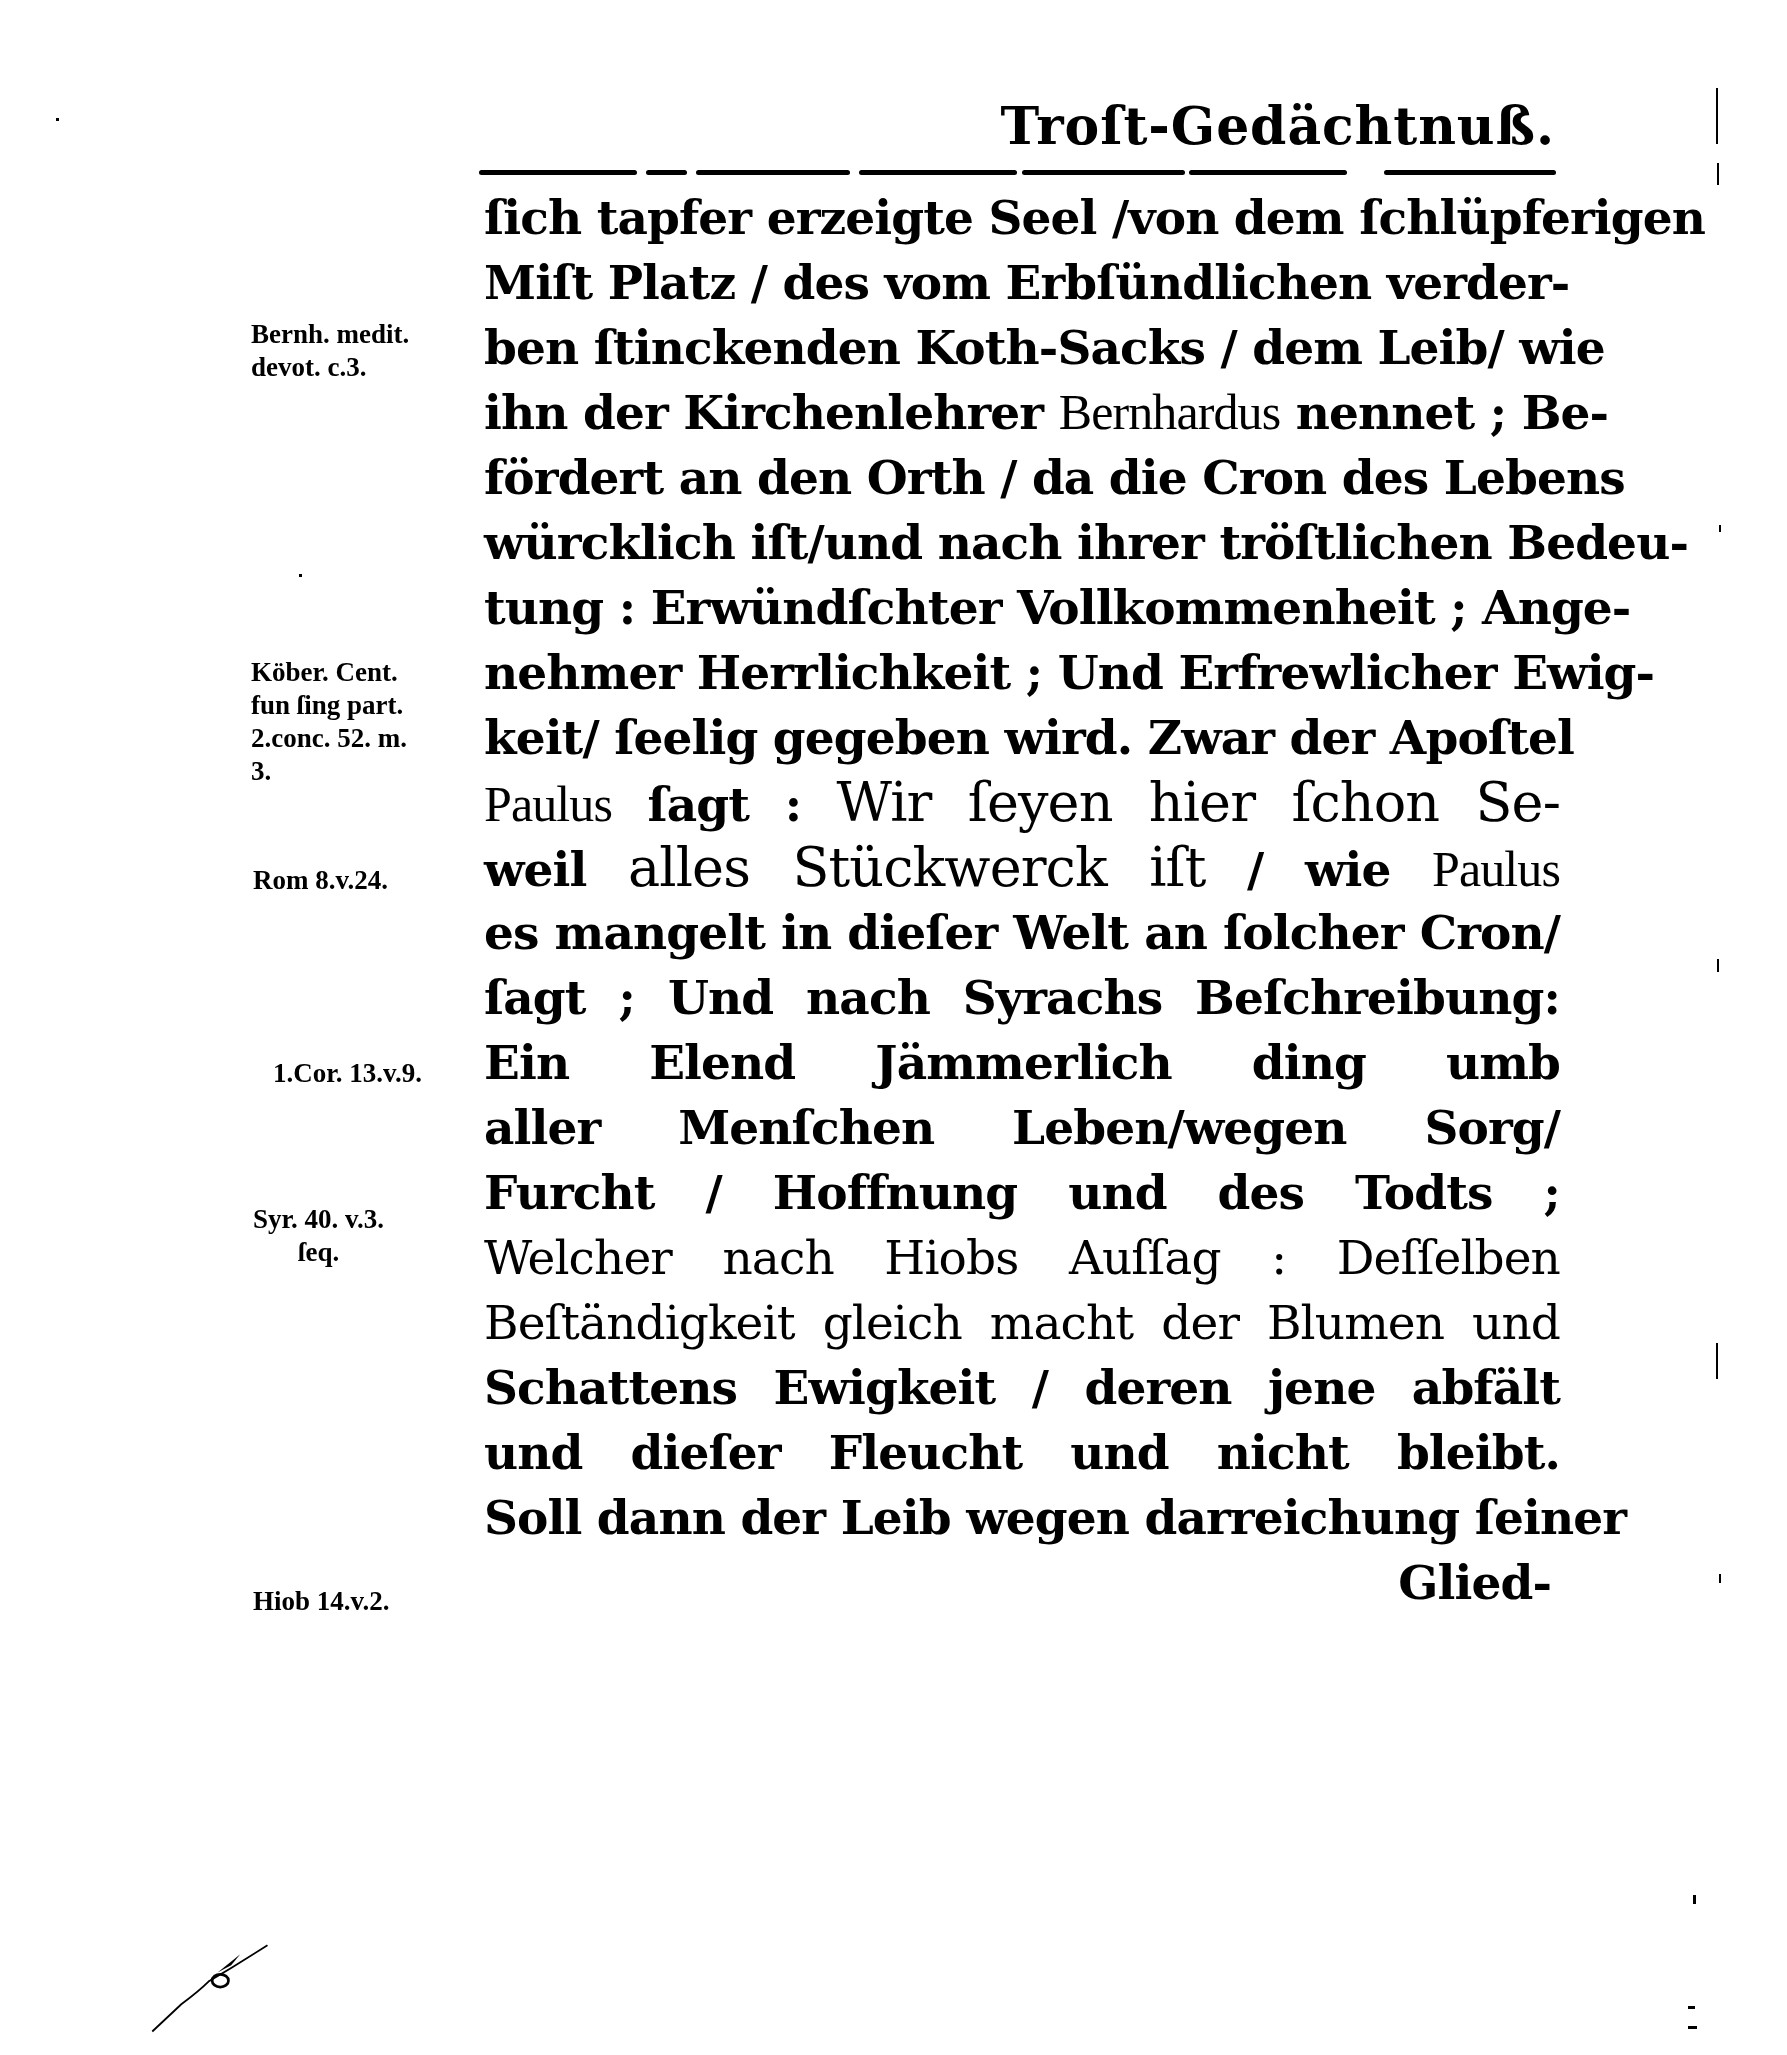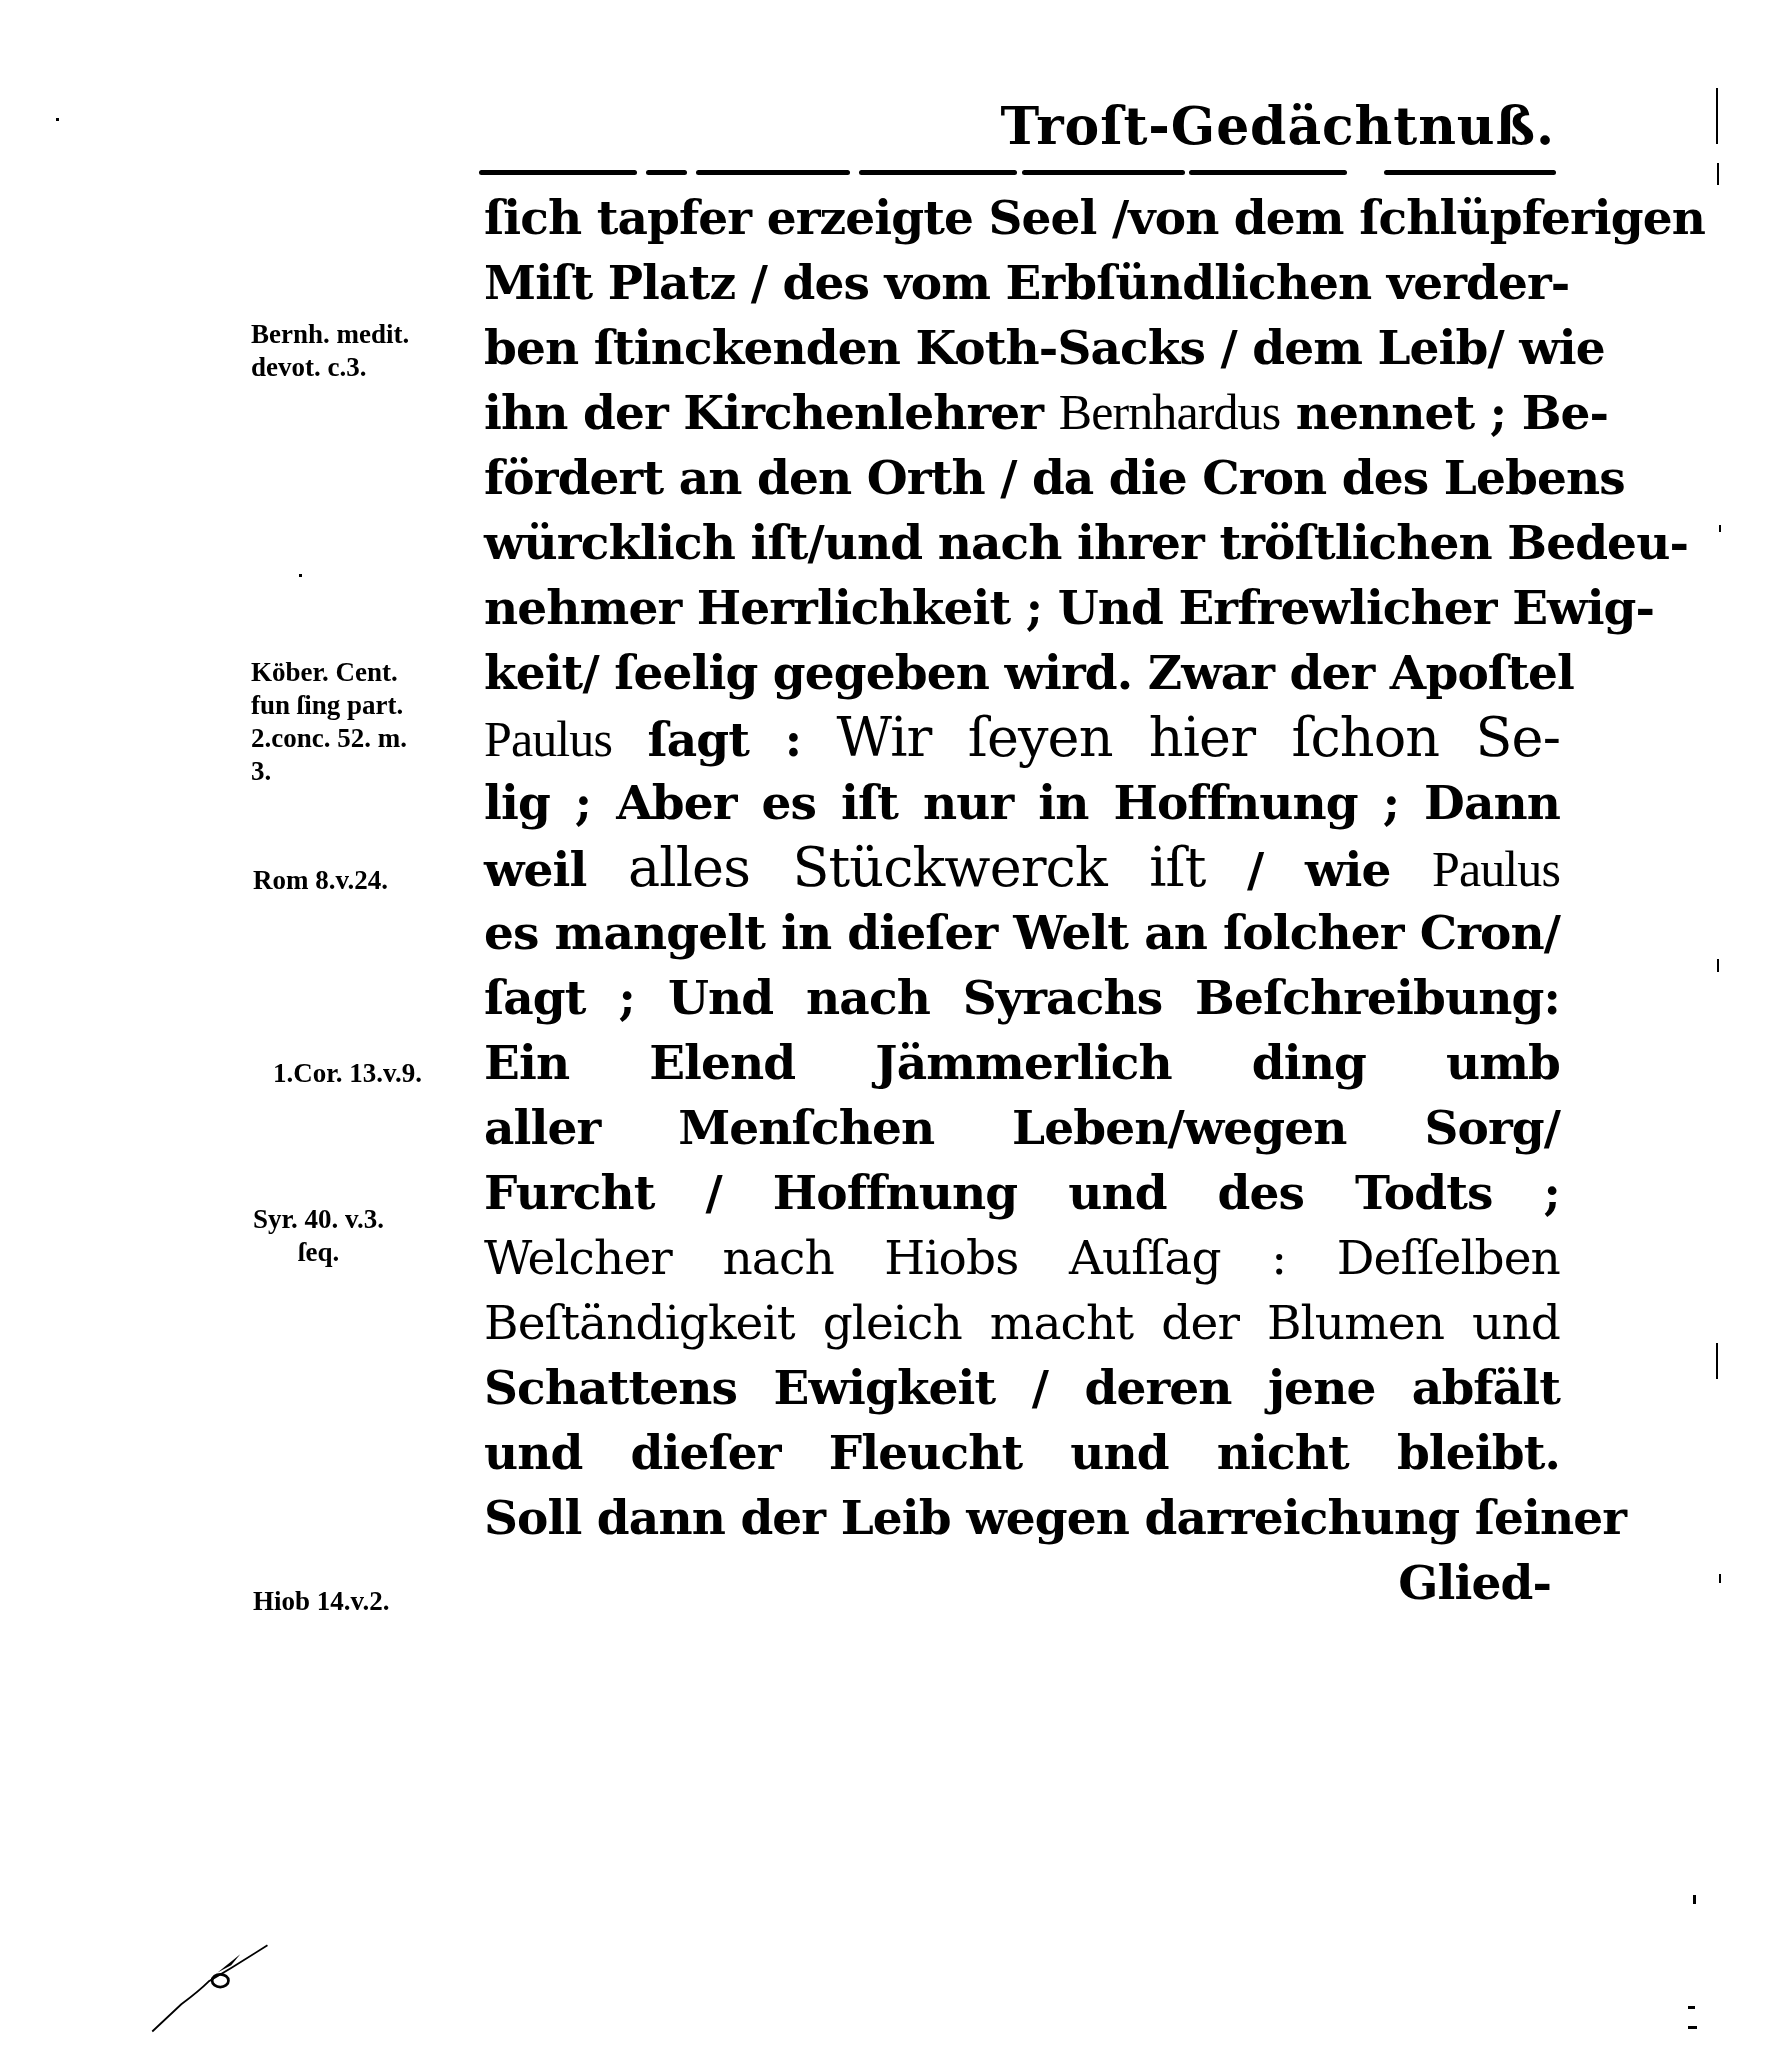--- a/index.html
+++ b/index.html
@@ -37,24 +37,24 @@
     <span style="left:905px;width:172px;"></span>
   </div>
 
   <div class="body">
     <div class="line">ſich tapfer erzeigte Seel /von dem ſchlüpferigen</div>
     <div class="line">Miſt Platz /  des vom Erbſündlichen verder-</div>
     <div class="line">ben ſtinckenden Koth-Sacks / dem Leib/ wie</div>
     <div class="line"><span>ihn der Kirchenlehrer </span><span class="antiqua">Bernhardus</span><span> nennet ; Be-</span></div>
     <div class="line">fördert an den Orth / da die Cron des Lebens</div>
     <div class="line">würcklich iſt/und nach ihrer tröſtlichen Bedeu-</div>
+    <div class="line">tung :  Erwündſchter Vollkommenheit ;  Ange-</div>
     <div class="line">nehmer Herrlichkeit ; Und Erfrewlicher Ewig-</div>
     <div class="line">keit/ ſeelig gegeben wird.   Zwar der Apoſtel</div>
     <div class="line"><span class="antiqua">Paulus</span><span> ſagt : </span><span class="big">Wir ſeyen hier ſchon Se-</span></div>
-    <div class="line">lig ;  Aber es iſt nur in Hoffnung ; Dann</div>
     <div class="line"><span>weil </span><span class="big">alles Stückwerck iſt</span><span> / wie </span><span class="antiqua">Paulus</span></div>
     <div class="line">es mangelt  in dieſer Welt an ſolcher Cron/</div>
     <div class="line">ſagt ;  Und nach Syrachs Beſchreibung:</div>
     <div class="line big">Ein Elend Jämmerlich ding umb</div>
     <div class="line big">aller Menſchen Leben/wegen Sorg/</div>
     <div class="line big">Furcht / Hoffnung und des Todts ;</div>
     <div class="line" style="font-weight:normal">Welcher nach Hiobs Auſſag :   Deſſelben</div>
     <div class="line" style="font-weight:normal">Beſtändigkeit  gleich macht der Blumen und</div>
     <div class="line big">Schattens Ewigkeit / deren jene abfält</div>
     <div class="line big">und dieſer Fleucht und nicht bleibt.</div>

